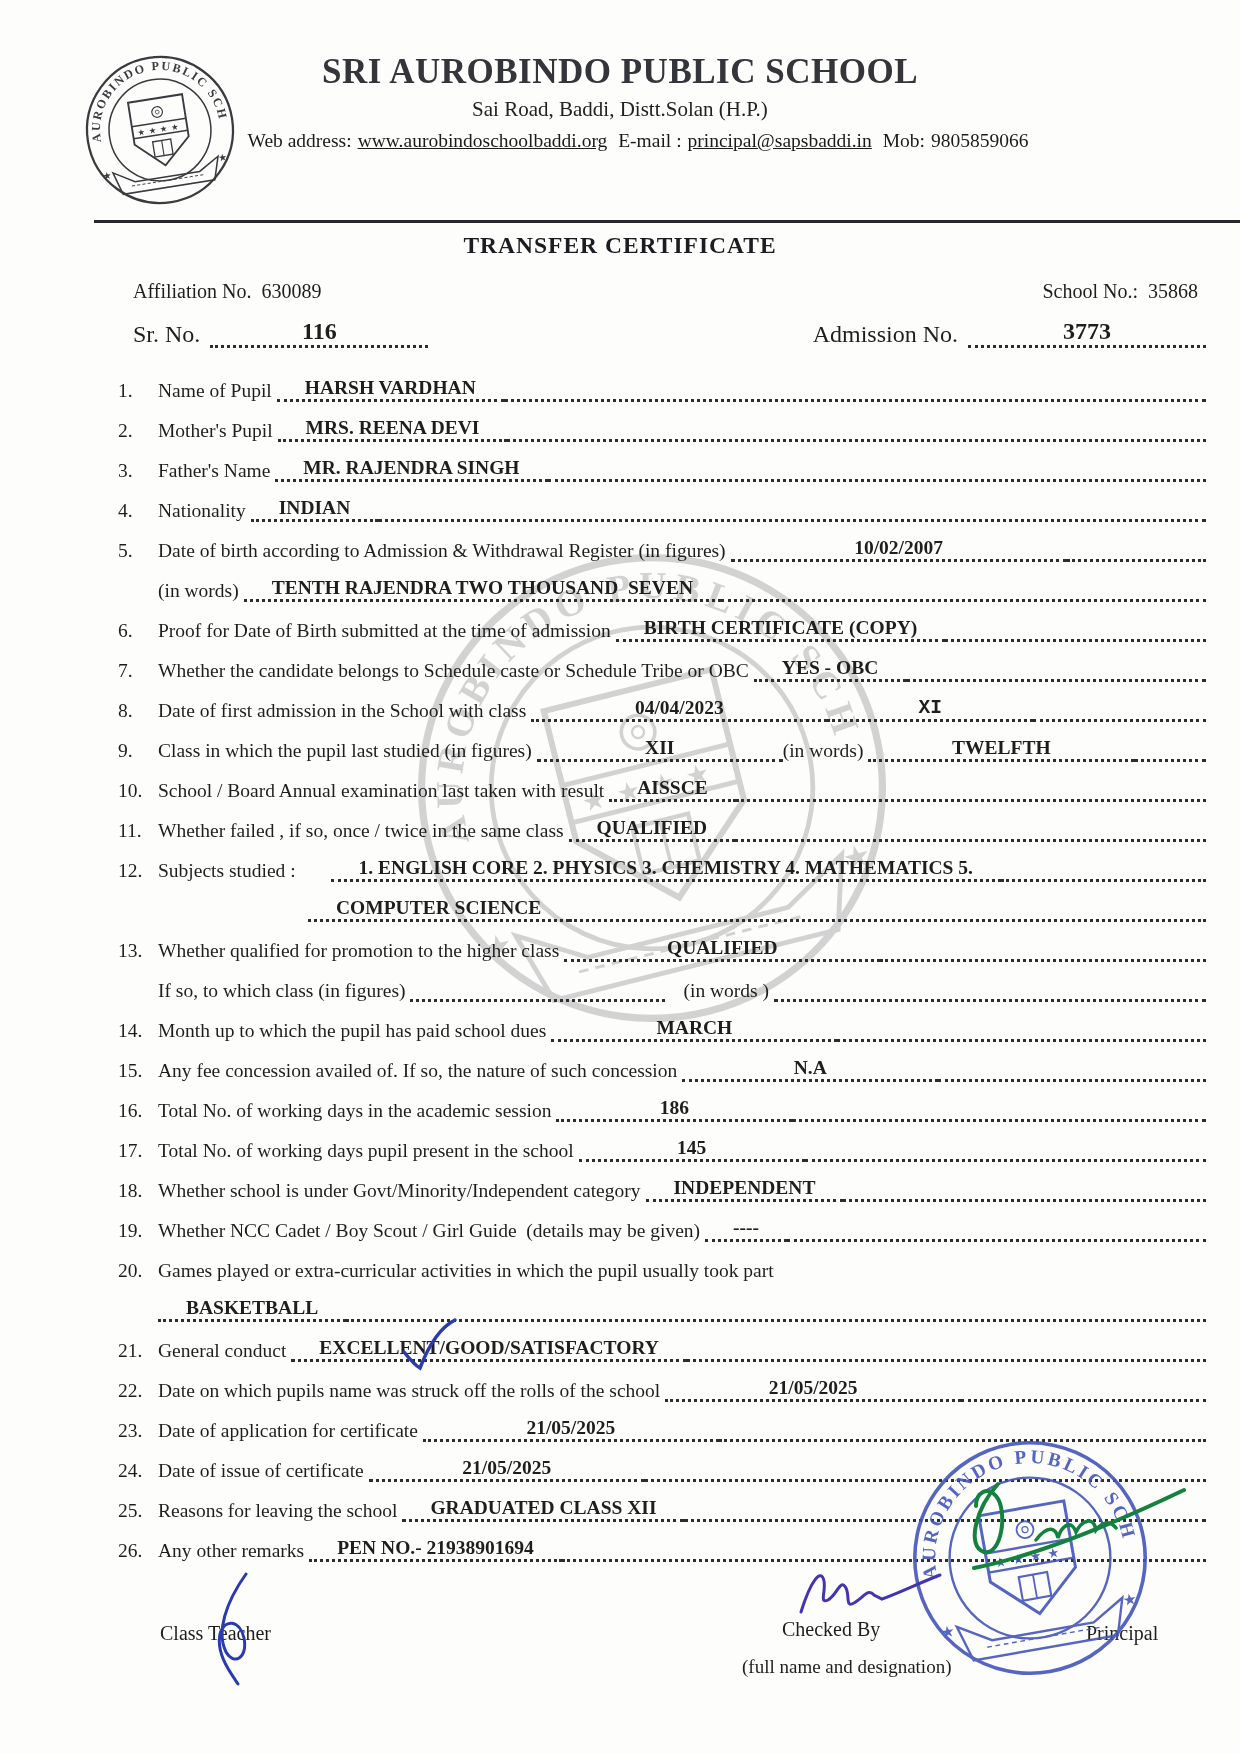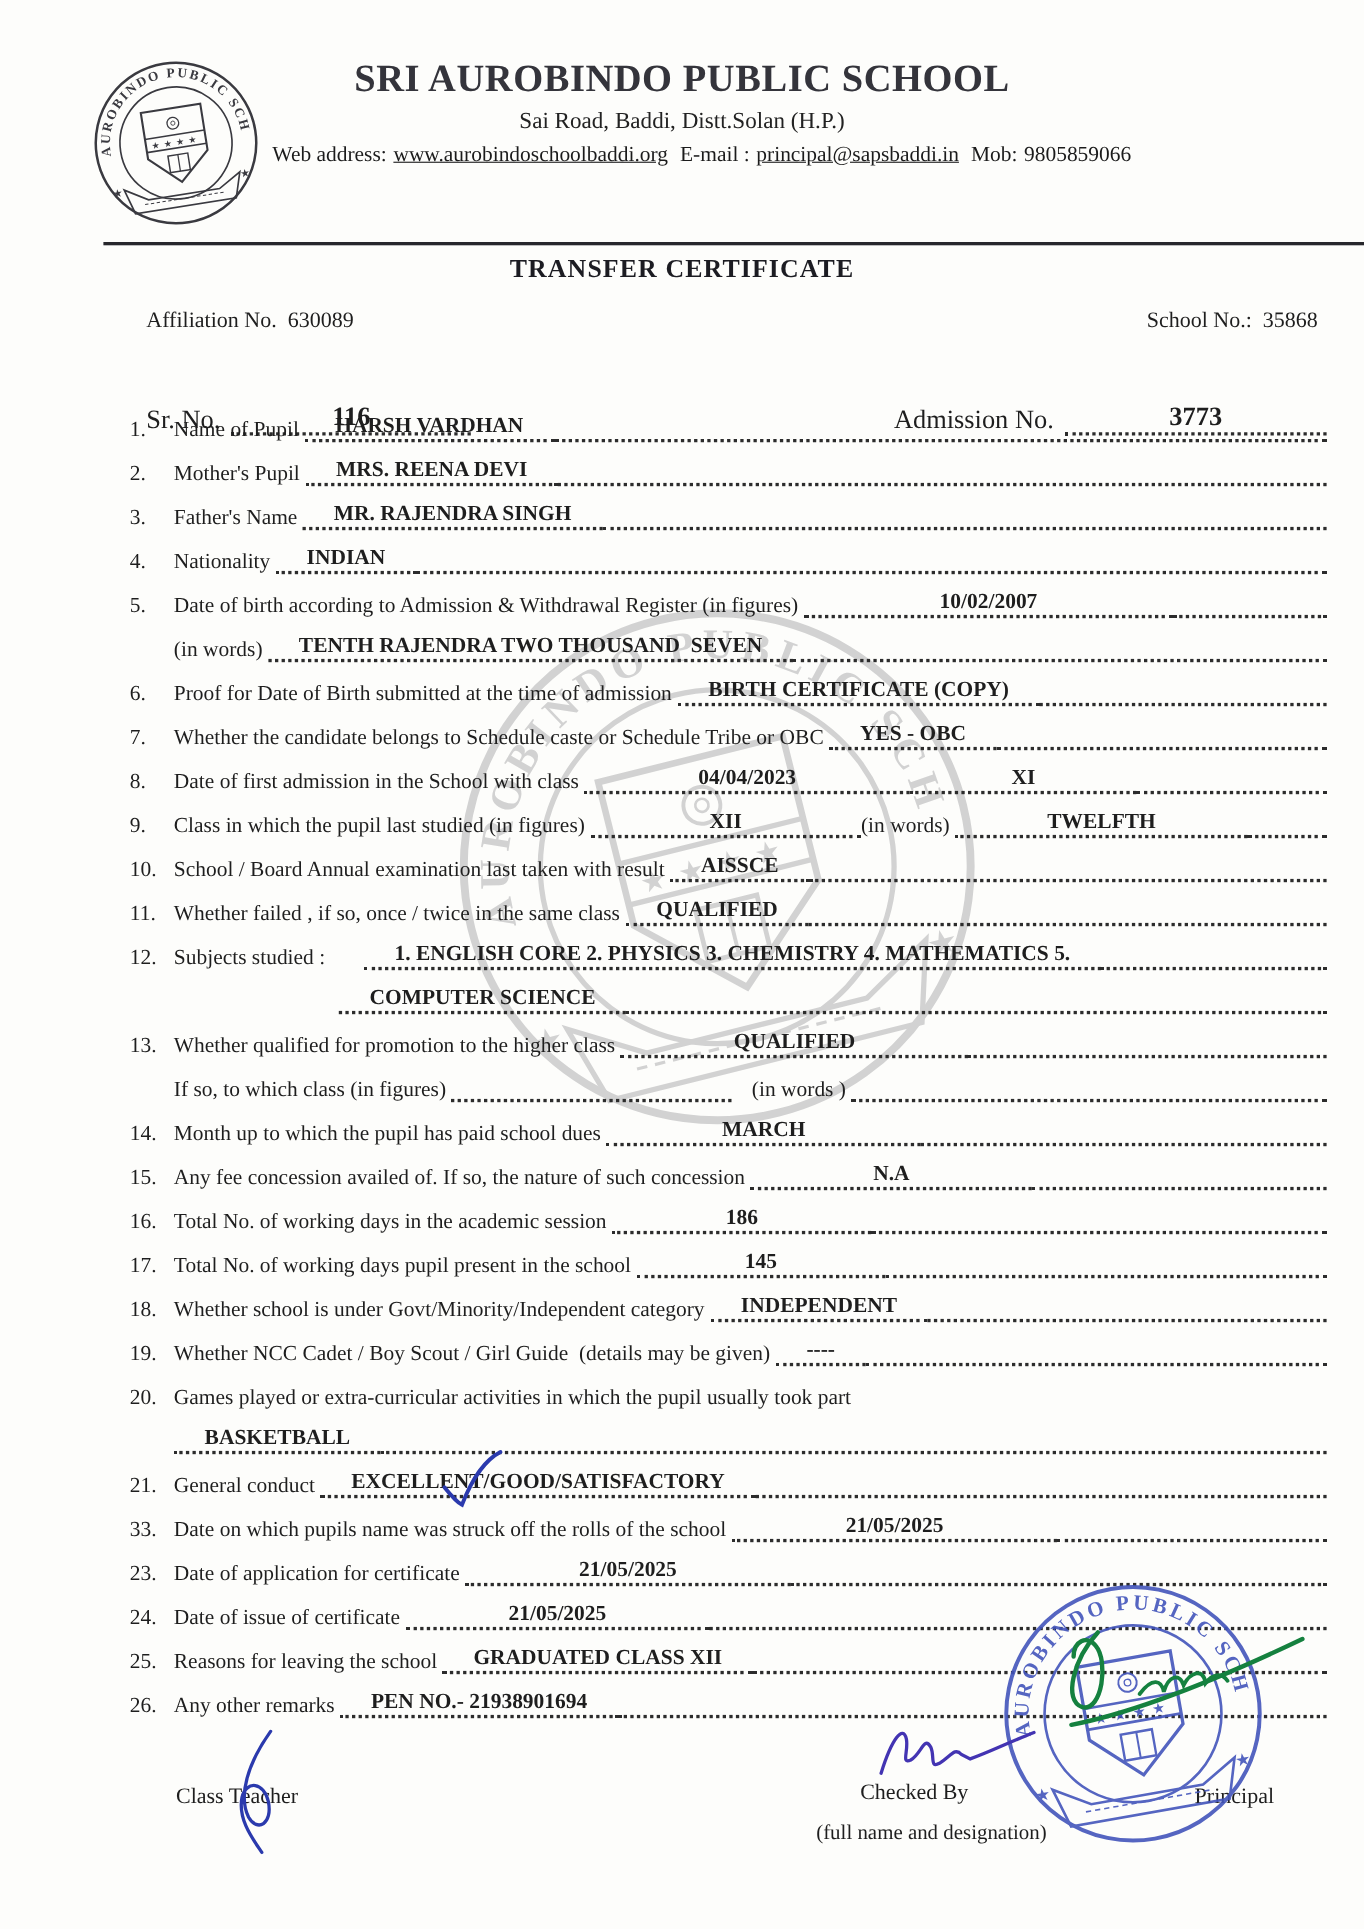--- a/index.html
+++ b/index.html
@@ -19,21 +19,21 @@
   .rule{position:absolute;top:220px;left:94px;right:0;border-top:3.5px solid #27272c;}
   .doc-title{position:absolute;top:232px;left:0;width:100%;text-align:center;
              font-size:23.5px;font-weight:bold;letter-spacing:1px;color:#1c1c22;}
 
   
   .meta1{position:absolute;top:280px;left:133px;right:42px;display:flex;justify-content:space-between;font-size:20px;}
   .meta2{position:absolute;top:318px;left:133px;right:34px;display:flex;justify-content:space-between;font-size:24px;align-items:flex-end;}
   .metagrp{display:flex;align-items:flex-end;gap:10px;}
   .dotbox{border-bottom:3px dotted #2c2c2c;text-align:center;font-weight:bold;white-space:pre;}
   .dotbox.sr{width:218px;}
-  .dotbox.adm{width:238px;margin-top:48px;}
+  .dotbox.adm{width:238px;}
 
   
   .lines{position:absolute;top:376px;left:118px;right:34px;z-index:1;}
   .row{display:flex;align-items:flex-end;min-height:26px;margin-bottom:14px;font-size:19.5px;}
   .num{flex:0 0 40px;white-space:pre;}
   .label{white-space:pre;padding-right:5px;}
   .value{font-weight:bold;text-align:center;padding:0 28px;border-bottom:3px dotted #2c2c2c;
          white-space:pre;flex:0 0 auto;}
   .blank{border-bottom:3px dotted #2c2c2c;flex:0 0 auto;}
   .gap{flex:0 0 auto;}
@@ -185,21 +185,21 @@
       <div class="row">
         <span class="num">7.</span>
         <span class="label">Whether the candidate belongs to Schedule caste or Schedule Tribe or OBC</span>
         <span class="value">YES - OBC</span>
         <span class="fill"></span>
       </div>
       <div class="row">
         <span class="num">8.</span>
         <span class="label">Date of first admission in the School with class</span>
         <span class="value" style="width: 240px;">04/04/2023</span>
-        <span class="value" style="width: 150px;">XI</span>
+        <span class="value" style="width: 150px; font-family: Liberation Mono, monospace;">XI</span>
         <span class="fill"></span>
       </div>
       <div class="row">
         <span class="num">9.</span>
         <span class="label">Class in which the pupil last studied (in figures)</span>
         <span class="value" style="width: 190px;">XII</span>
         <span class="label">(in words)</span>
         <span class="value" style="width: 210px;">TWELFTH</span>
         <span class="fill"></span>
       </div>
@@ -287,21 +287,21 @@
         <span class="value">BASKETBALL</span>
         <span class="fill"></span>
       </div>
       <div class="row">
         <span class="num">21.</span>
         <span class="label">General conduct</span>
         <span class="value">EXCELLENT/GOOD/SATISFACTORY</span>
         <span class="fill"></span>
       </div>
       <div class="row">
-        <span class="num">33.</span>
+        <span class="num">22.</span>
         <span class="label">Date on which pupils name was struck off the rolls of the school</span>
         <span class="value" style="width: 240px;">21/05/2025</span>
         <span class="fill"></span>
       </div>
       <div class="row">
         <span class="num">23.</span>
         <span class="label">Date of application for certificate</span>
         <span class="value" style="width: 240px;">21/05/2025</span>
         <span class="fill"></span>
       </div>

